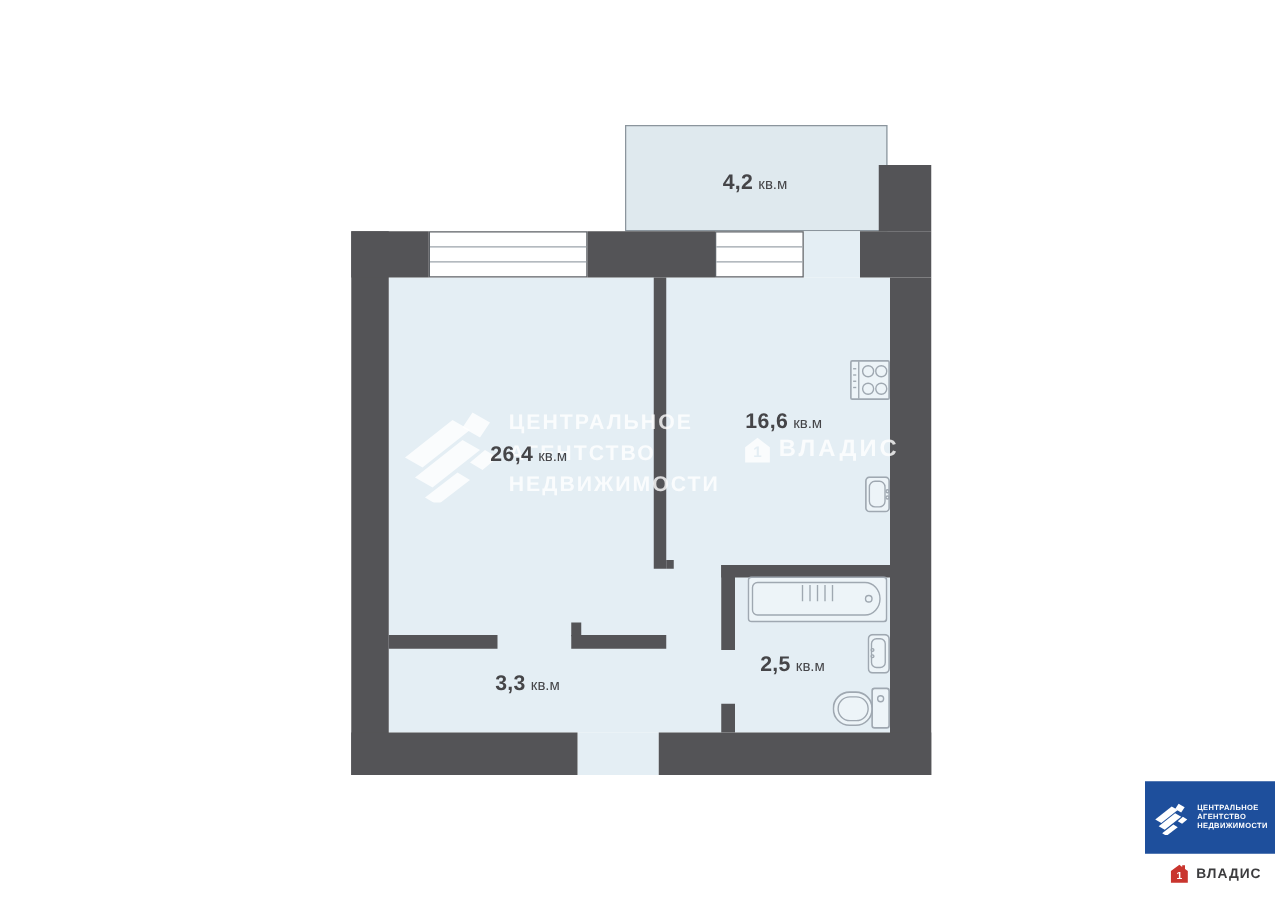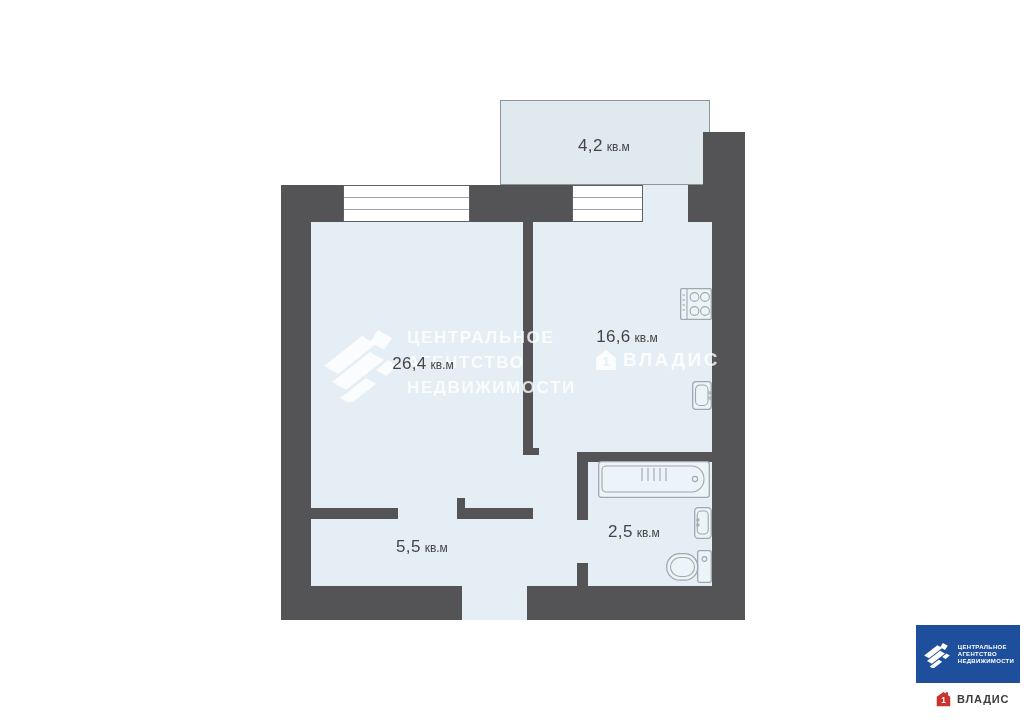--- a/index.html
+++ b/index.html
@@ -13,21 +13,21 @@
   body{background:var(--page-bg);font-family:"Liberation Sans",sans-serif;position:relative;overflow:hidden;}
   .wall{position:absolute;background:var(--wall);}
   .fill{position:absolute;background:var(--room-fill);}
   .balcony{position:absolute;background:var(--balcony-fill);border:1px solid var(--balcony-border);}
   .window{position:absolute;background:#ffffff;border:1px solid var(--window-border);}
   .wline{position:absolute;left:0;right:0;height:1px;background:var(--window-line);}
   .fixture{position:absolute;}
   .fixture .ln{stroke:var(--fixture-line);stroke-width:1.3;fill:rgba(255,255,255,0.35);}
   .fixture .ln2{stroke:var(--fixture-line);stroke-width:1.1;fill:none;}
   .room-label{position:absolute;transform:translate(-50%,-50%);white-space:nowrap;color:var(--label-text);z-index:40;}
-  .room-label .val{font-size:17px;letter-spacing:0.3px;}
+  .room-label .val{font-size:17px;letter-spacing:0.3px;font-weight:bold;}
   .room-label .unit{font-size:12px;margin-left:4px;}
   .wm{position:absolute;z-index:30;color:var(--watermark);}
   .wm-lines div{font-size:17px;font-weight:bold;letter-spacing:1.6px;line-height:25px;text-transform:uppercase;}
   .wm-brand{display:flex;align-items:center;gap:6px;}
   .wm-brand span{font-size:19px;font-weight:bold;letter-spacing:2.5px;}
   .brand-box{position:absolute;left:916px;top:625px;width:104px;height:58px;background:var(--brand-blue);
     display:flex;align-items:center;justify-content:center;gap:6px;z-index:50;}
   .brand-box .txt div{color:#ffffff;font-size:6px;font-weight:bold;line-height:7px;letter-spacing:0.3px;}
   .vladis-row{position:absolute;left:936px;top:691px;display:flex;align-items:center;gap:6px;z-index:50;}
   .vladis-row span{font-size:11px;font-weight:bold;letter-spacing:0.8px;color:var(--logo-text-dark);}
@@ -133,21 +133,21 @@
 <div class="room-label" style="left:604px;top:146px">
   <span class="val">4,2</span><span class="unit">кв.м</span>
 </div>
 <div class="room-label" style="left:423px;top:364px">
   <span class="val">26,4</span><span class="unit">кв.м</span>
 </div>
 <div class="room-label" style="left:627px;top:337px">
   <span class="val">16,6</span><span class="unit">кв.м</span>
 </div>
 <div class="room-label" style="left:422px;top:547px">
-  <span class="val">5,5</span><span class="unit">кв.м</span>
+  <span class="val">3,3</span><span class="unit">кв.м</span>
 </div>
 <div class="room-label" style="left:634px;top:532px">
   <span class="val">2,5</span><span class="unit">кв.м</span>
 </div>
 
 <div class="brand-box">
   <svg width="30" height="27" viewBox="0 0 41 39">
     <g fill="#ffffff">
       <polygon points="2,21 21,6 28,10 9,25"></polygon>
       <polygon points="6,29 25,14 32,18 13,33"></polygon>

